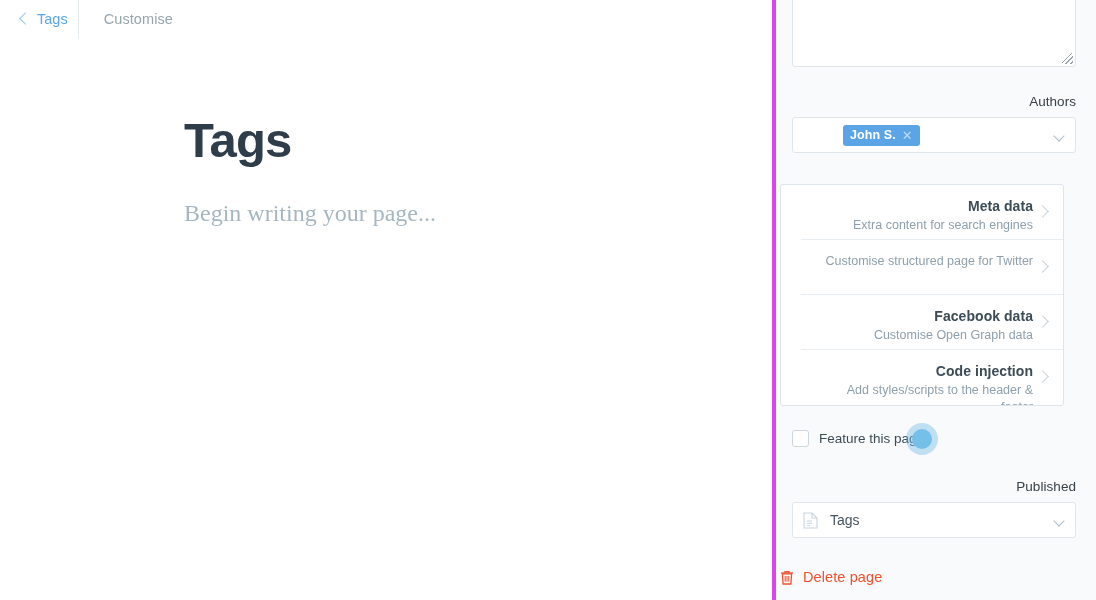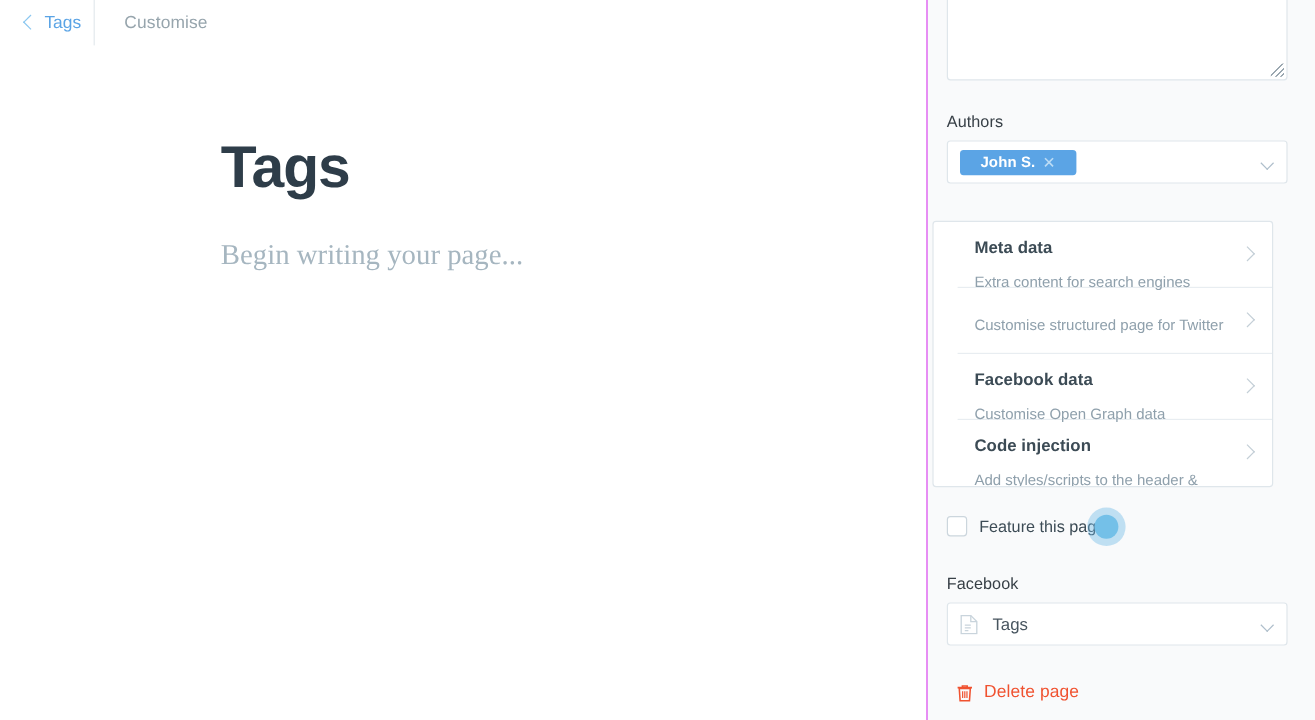--- a/index.html
+++ b/index.html
@@ -98,22 +98,23 @@
     line-height: 1.4;
   }
 
   
   .sidebar {
     position: absolute;
     top: 0; left: 772px;
     width: 324px;
     height: 600px;
     background: #f9fafb;
-    border-left: 1px solid #d946ef;
+    border-left: 4px solid #d946ef;
     overflow: hidden;
+    text-align: right;
   }
 
   
   .excerpt-box {
     position: absolute;
     top: -50px;
     left: 16px;
     width: 284px;
     height: 117px;
     background: #ffffff;
@@ -154,25 +155,26 @@
     padding: 0 10px;
     cursor: pointer;
   }
   .token {
     display: inline-flex;
     align-items: center;
     gap: 6px;
     height: 21px;
     background: #5ba4e5;
     border-radius: 3px;
-    padding: 0 17px;
+    padding: 0 7px;
     color: #ffffff;
     font-size: 12.5px;
     font-weight: 700;
     letter-spacing: 0.1px;
+    margin-left: 40px;
   }
   .token-x {
     font-size: 13px;
     font-weight: 400;
     color: #bcdcf5;
     line-height: 1;
     cursor: pointer;
   }
   .sel-chevron {
     position: absolute;
@@ -209,21 +211,21 @@
     font-size: 14px;
     font-weight: 700;
     color: #3c4b55;
     line-height: 1.35;
     letter-spacing: 0.05px;
   }
   .card-sub {
     font-size: 12.5px;
     color: #8fa0ac;
     line-height: 1.4;
-    margin-top: 11px;
+    margin-top: 1px;
   }
   .card-chevron {
     position: absolute;
     right: 16px;
     top: 22px;
     width: 9px;
     height: 9px;
     border-right: 1.5px solid #c4cfd7;
     border-top: 1.5px solid #c4cfd7;
     transform: rotate(45deg);
@@ -268,21 +270,21 @@
   .doc-icon { width: 15px; height: 17px; margin-right: 12px; flex: none; }
   .template-value {
     font-size: 14px;
     color: #48555f;
   }
 
   
   .delete-row {
     position: absolute;
     top: 569px;
-    left: 24px;
+    left: 4px;
     display: flex;
     align-items: center;
     gap: 9px;
     cursor: pointer;
   }
   .trash-icon { width: 14px; height: 15px; flex: none; }
   .delete-label {
     font-size: 14.5px;
     color: #f05230;
     letter-spacing: 0.1px;
@@ -374,21 +376,21 @@
       </div>
 
     </div>
 
     <div class="feature-row">
       <span class="checkbox"></span>
       <span class="feature-label">Feature this page</span>
     </div>
 
     <div class="template-block">
-      <div class="field-label">Facebook</div>
+      <div class="field-label">Published</div>
       <div class="template-select">
         <svg class="doc-icon" viewBox="0 0 15 17">
           <path d="M1 1h8l5 5v10H1z" fill="#ffffff" stroke="#c9d4dc" stroke-width="1.1"></path>
           <path d="M9 1v5h5" fill="none" stroke="#c9d4dc" stroke-width="1.1"></path>
           <path d="M4 9h5M4 11.3h5M4 13.6h3" stroke="#c9d4dc" stroke-width="1"></path>
         </svg>
         <span class="template-value">Tags</span>
         <span class="sel-chevron"></span>
       </div>
     </div>

